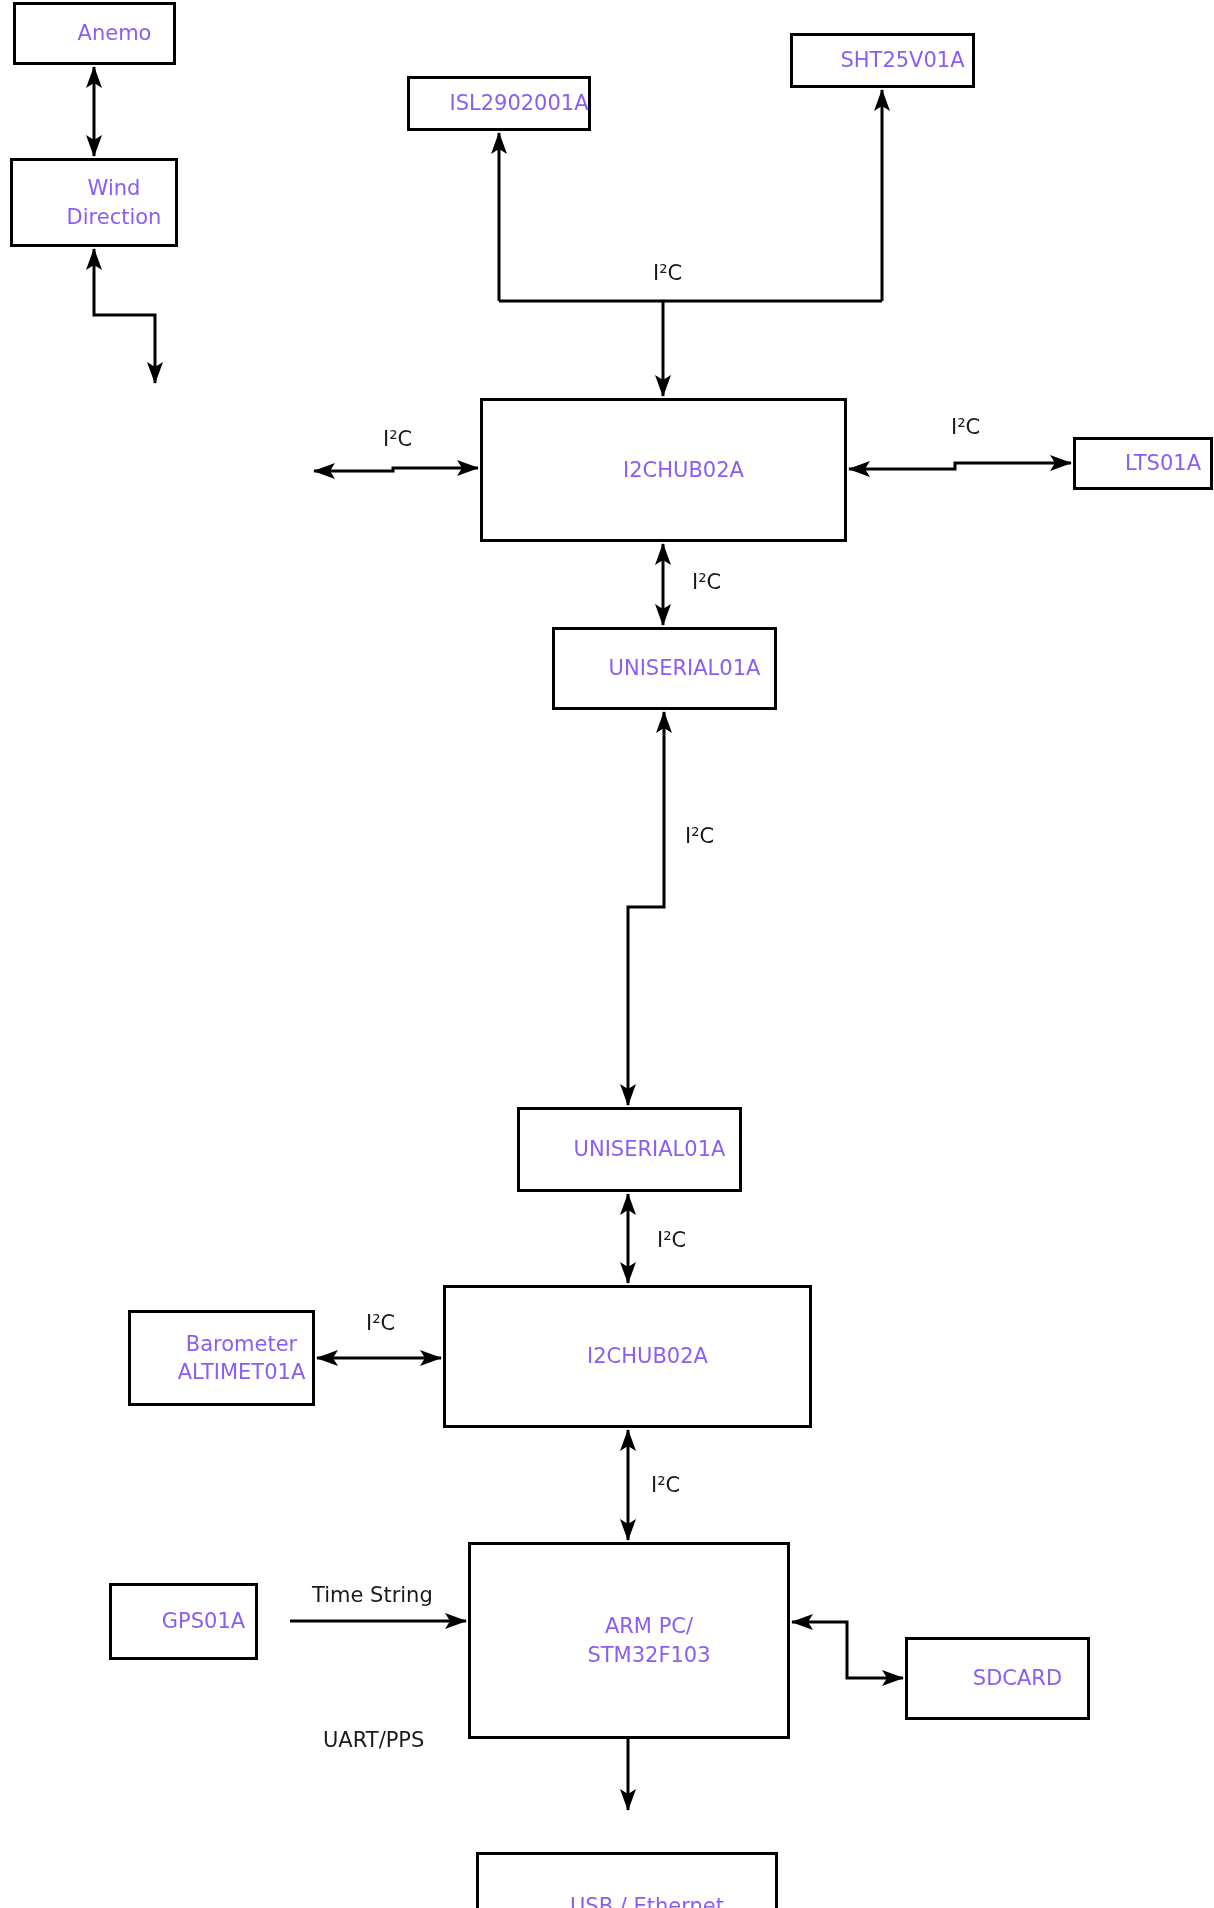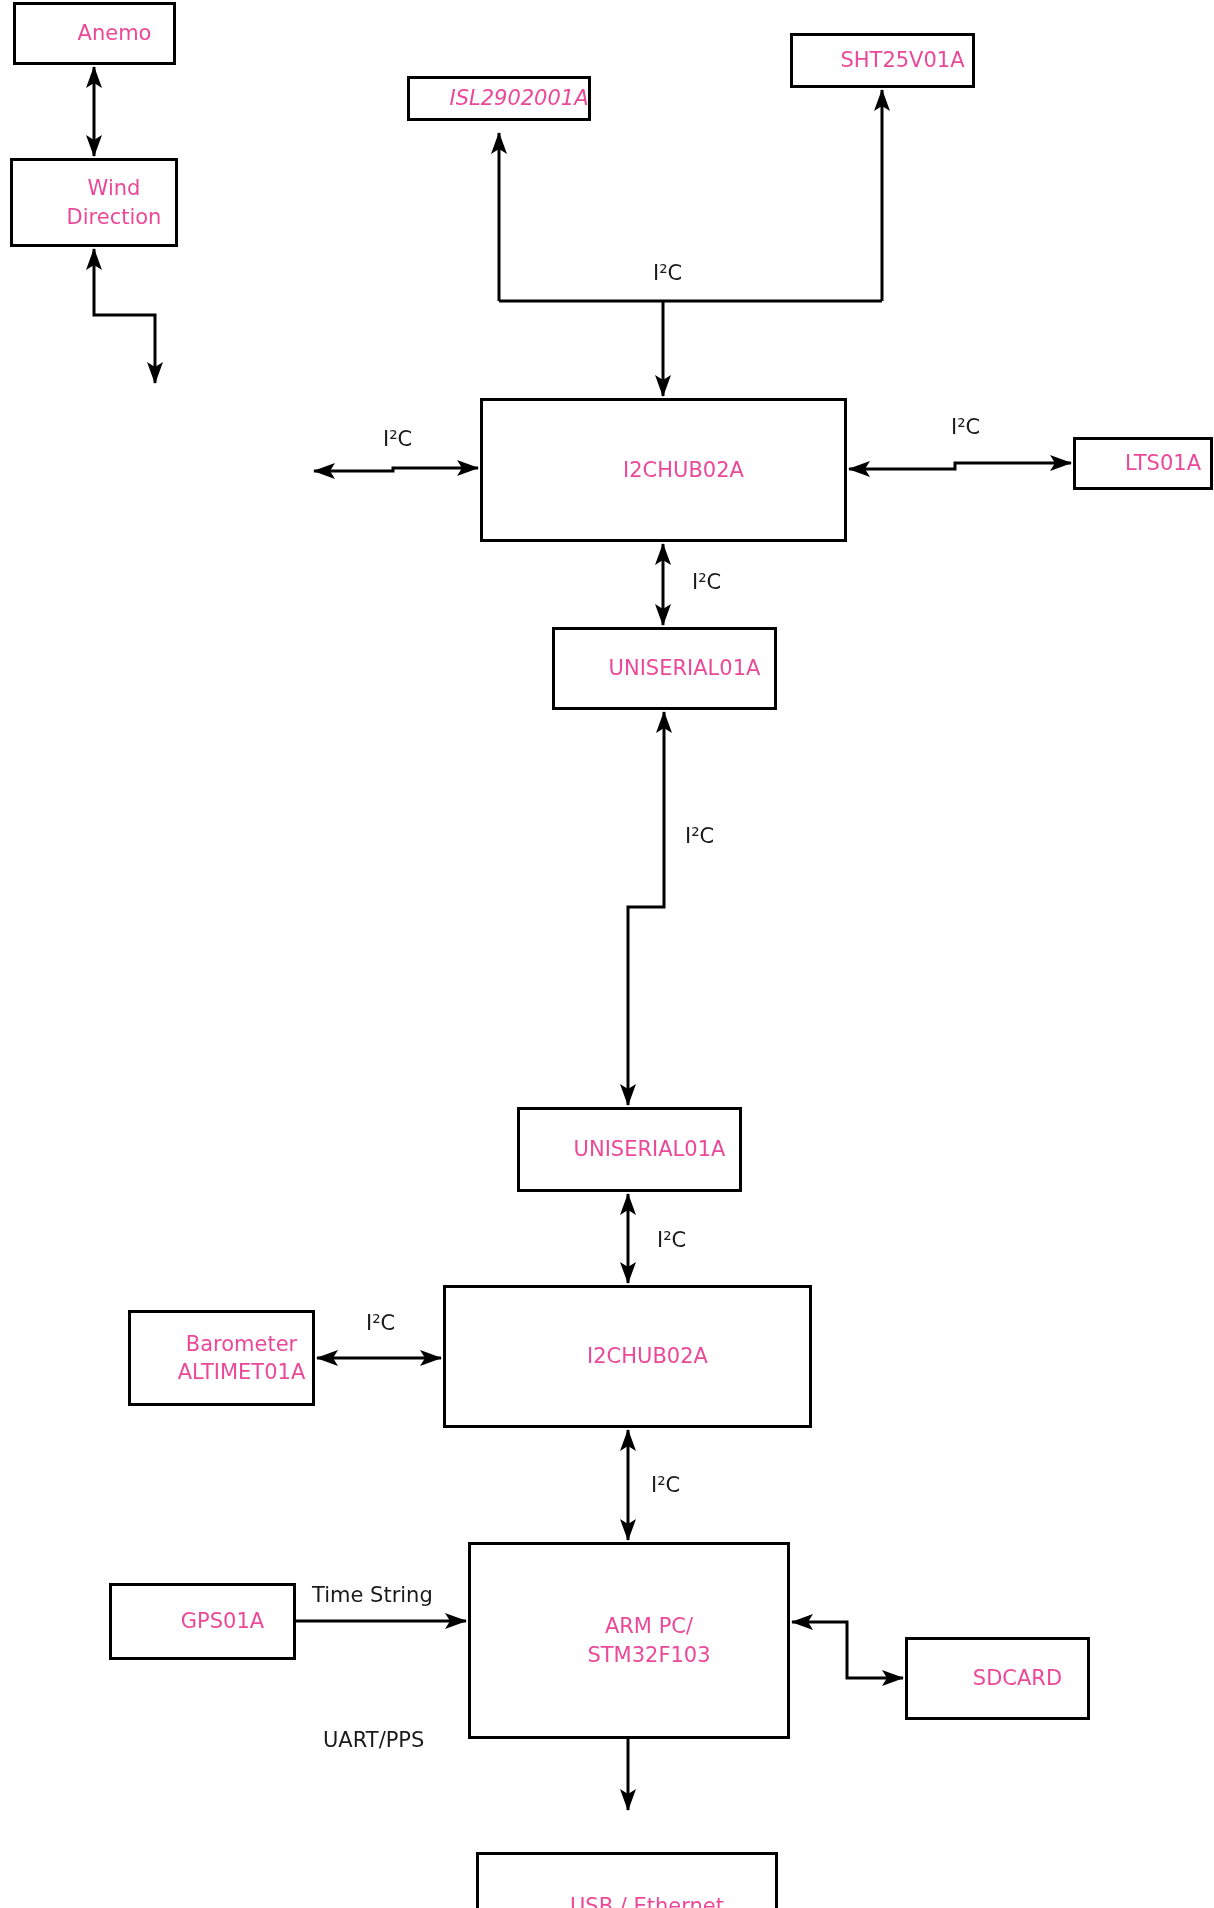--- a/index.html
+++ b/index.html
@@ -23,21 +23,21 @@
   .edge {
     fill: none;
     stroke: #000000;
     stroke-width: 3px;
   }
   .node {
     position: absolute;
     box-sizing: border-box;
     background: #ffffff;
     border: 3px solid #000000;
-    color: #ec4899;
+    color: #8b5cf6;
     font-size: 21px;
     line-height: 1.35;
     display: flex;
     align-items: center;
     justify-content: center;
     text-align: center;
     white-space: pre-line;
     padding-left: 40px;
   }
   .edge-label {
@@ -75,39 +75,39 @@
     <polyline class="edge" points="290,1621 466,1621" marker-end="url(#ah)"></polyline>
     <polyline class="edge" points="792,1622 847,1622 847,1678 903,1678" marker-start="url(#ah)" marker-end="url(#ah)"></polyline>
     <polyline class="edge" points="628,1707 628,1810" marker-start="url(#ah)" marker-end="url(#ah)"></polyline>
   </svg>
 
   <div class="node" style="left:13px; top:2px; width:163px; height:63px;">Anemo</div>
 
   <div class="node" style="left:10px; top:158px; width:168px; height:89px;text-align:center;">Wind
 Direction</div>
 
-  <div class="node" style="left:407px; top:76px; width:184px; height:45px;font-style:italic;">ISL2902001A</div>
+  <div class="node" style="left:407px; top:76px; width:184px; height:55px;">ISL2902001A</div>
 
   <div class="node" style="left:790px; top:33px; width:185px; height:55px;">SHT25V01A</div>
 
 
   <div class="node" style="left:480px; top:398px; width:367px; height:144px;">I2CHUB02A</div>
 
   <div class="node" style="left:1073px; top:437px; width:140px; height:53px;">LTS01A</div>
 
   <div class="node" style="left:552px; top:627px; width:225px; height:83px;">UNISERIAL01A</div>
 
   <div class="node" style="left:517px; top:1107px; width:225px; height:85px;">UNISERIAL01A</div>
 
   <div class="node" style="left:443px; top:1285px; width:369px; height:143px;">I2CHUB02A</div>
 
   <div class="node" style="left:128px; top:1310px; width:187px; height:96px;">Barometer
 ALTIMET01A</div>
 
-  <div class="node" style="left:109px; top:1583px; width:187px; height:77px;">GPS01A</div>
+  <div class="node" style="left:109px; top:1583px; width:149px; height:77px;">GPS01A</div>
 
   <div class="node" style="left:468px; top:1542px; width:322px; height:197px;">ARM PC/
 STM32F103</div>
 
   <div class="node" style="left:905px; top:1637px; width:185px; height:83px;">SDCARD</div>
 
   <div class="node" style="left:476px; top:1852px; width:302px; height:108px;">USB / Ethernet</div>
 
   <span class="edge-label" style="left:653px; top:261px;">I²C</span>
 

